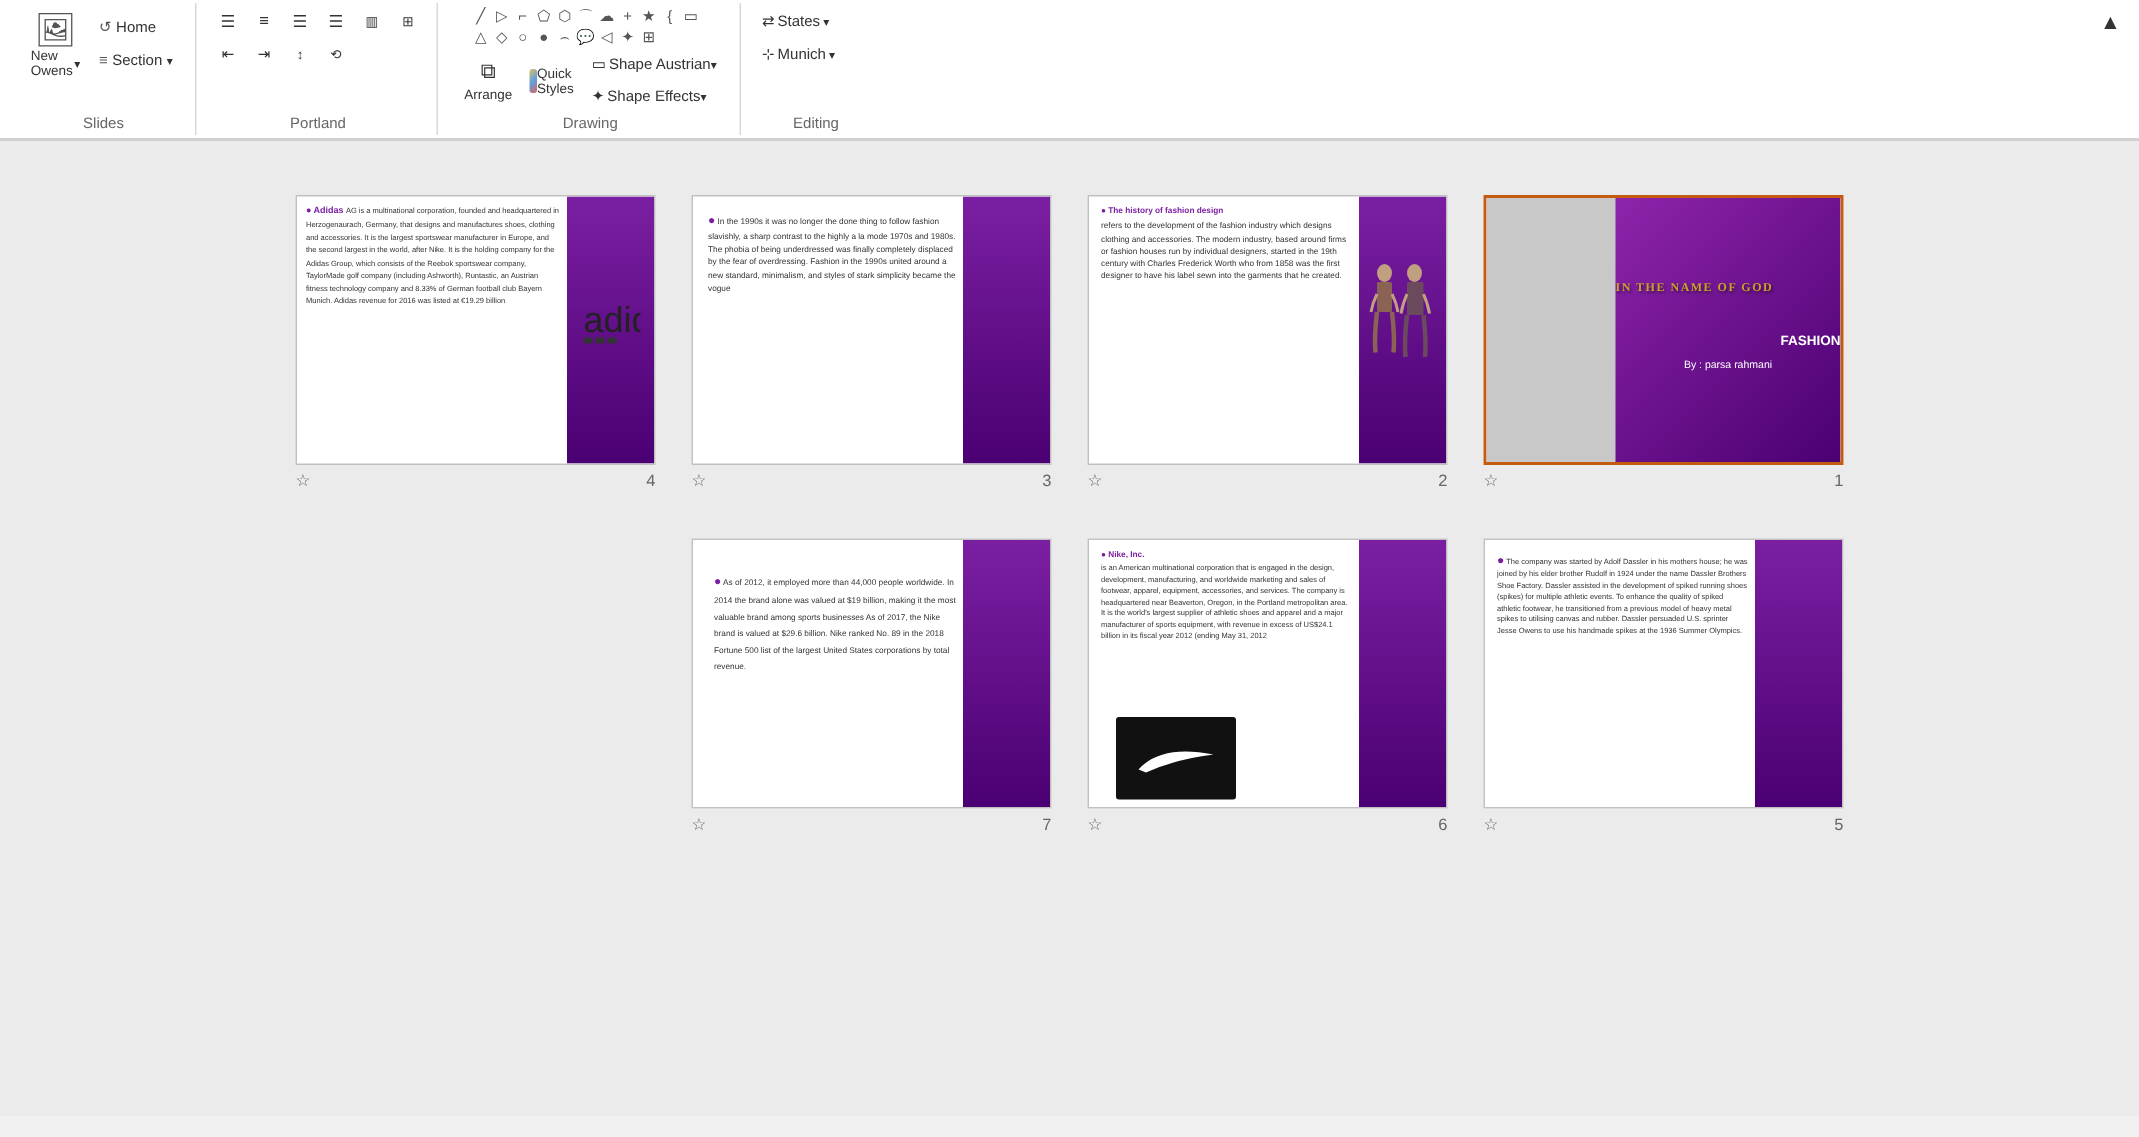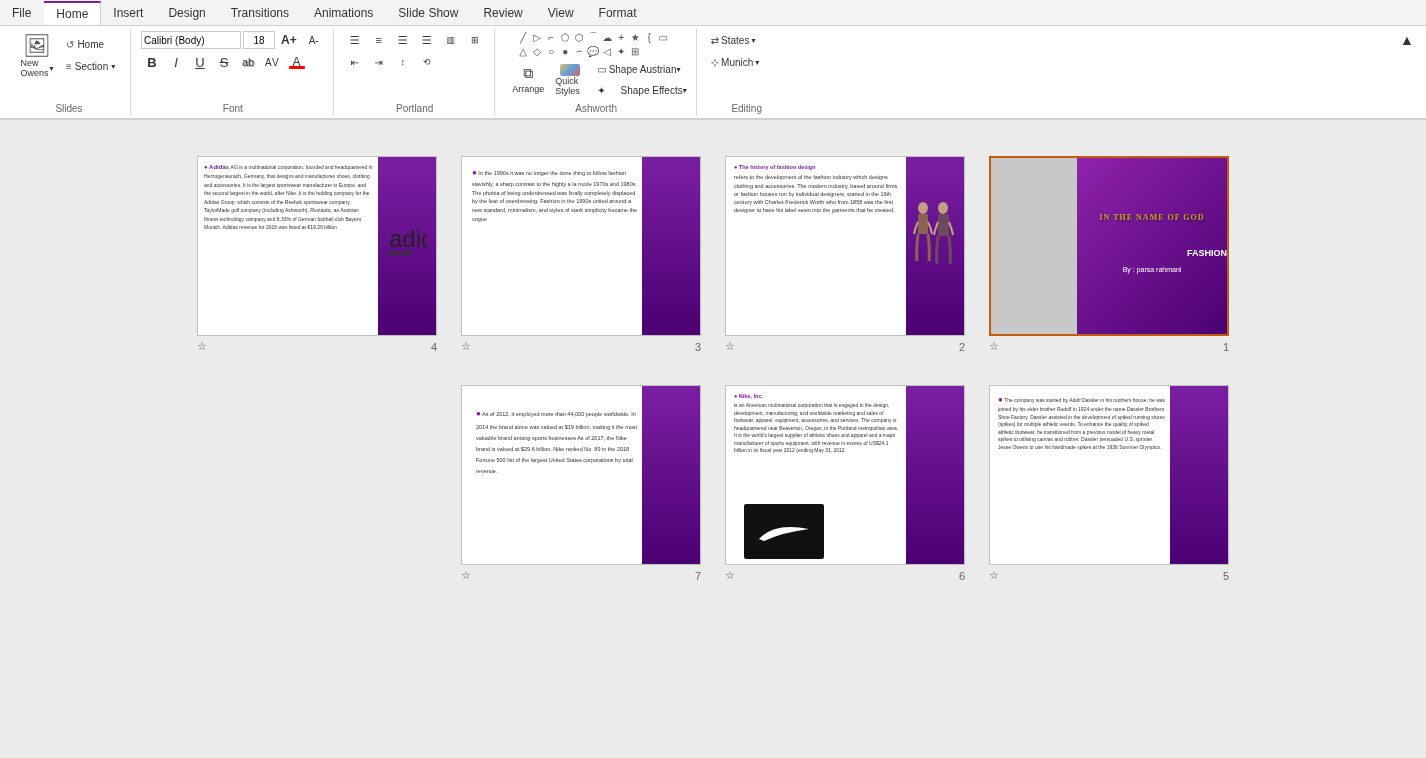--- a/index.html
+++ b/index.html
@@ -25,32 +25,20 @@
     .tab.active { background: white; border-top: 2px solid #7b1fa2; font-weight: 500; border-right: 1px solid #d0d0d0; }
     .shape-btn { width: 14px; height: 14px; display: inline-flex; align-items: center; justify-content: center; font-size: 10px; cursor: pointer; color: #555; }
     .font-row { display: flex; align-items: center; gap: 2px; }
 
     .ribbon-container { background: white; border-bottom: 2px solid #d0d0d0; }
   </style>
 </head>
 <body>
 
 <div class="ribbon-container">
-  <div class="tab-bar">
-    <div class="tab">File</div>
-    <div class="tab active">Home</div>
-    <div class="tab">Insert</div>
-    <div class="tab">Design</div>
-    <div class="tab">Transitions</div>
-    <div class="tab">Animations</div>
-    <div class="tab">Slide Show</div>
-    <div class="tab">Review</div>
-    <div class="tab">View</div>
-    <div class="tab">Format</div>
-  </div>
 
   <div class="ribbon-toolbar">
 
     <div class="ribbon-group">
       <div class="ribbon-group-content" style="align-items:flex-start; gap:4px;">
         <div class="ribbon-btn large" style="flex-direction:column; align-items:center; width:42px;">
           <div style="font-size:22px; line-height:1; color:#555;">🖼</div>
           <div style="font-size:9px; color:#333; margin-top:1px; display:flex; align-items:center; gap:1px;">
             <span>New Owens</span>
             <span style="font-size:8px;">▾</span>
@@ -64,42 +52,20 @@
           <div class="small-btn" style="font-size:10px; width:60px; justify-content:flex-start; gap:3px;">
             <span style="color:#555;">≡</span>
             <span>Section</span>
             <span style="font-size:8px;">▾</span>
           </div>
         </div>
       </div>
       <div class="ribbon-group-label">Slides</div>
     </div>
 
-    <div class="ribbon-group">
-      <div class="ribbon-group-content" style="flex-direction:column; align-items:flex-start; gap:2px;">
-        <div class="font-row">
-          <input type="text" value="Calibri (Body)" style="width: 100px; height: 18px; font-size: 10px; border: 1px solid rgb(204, 204, 204); padding: 0px 2px;">
-          <input type="text" value="18" style="width: 32px; height: 18px; font-size: 10px; border: 1px solid rgb(204, 204, 204); text-align: center;">
-          <div class="small-btn" style="font-size:12px; font-weight:bold;">A+</div>
-          <div class="small-btn" style="font-size:10px;">A-</div>
-        </div>
-        <div class="font-row">
-          <div class="small-btn" style="font-weight:bold; font-size:13px;">B</div>
-          <div class="small-btn" style="font-style:italic; font-size:13px;">I</div>
-          <div class="small-btn" style="text-decoration:underline; font-size:13px;">U</div>
-          <div class="small-btn" style="text-decoration:line-through; font-size:13px;">S</div>
-          <div class="small-btn" style="font-size:11px; text-shadow:1px 1px 1px #999;">ab</div>
-          <div class="small-btn" style="font-size:10px; letter-spacing:1px;">AV</div>
-          <div class="small-btn" style="font-size:12px; position:relative;">
-            A<span style="display:block; height:3px; background:red; position:absolute; bottom:2px; left:2px; right:2px; border-radius:1px;"></span>
-          </div>
-        </div>
-      </div>
-      <div class="ribbon-group-label">Font</div>
-    </div>
 
     <div class="ribbon-group">
       <div class="ribbon-group-content" style="flex-direction:column; align-items:flex-start; gap:2px;">
         <div class="font-row">
           <div class="small-btn">☰</div>
           <div class="small-btn">≡</div>
           <div class="small-btn">☰</div>
           <div class="small-btn">☰</div>
           <div class="small-btn" style="font-size:9px;">▥</div>
           <div class="small-btn" style="font-size:9px;">⊞</div>
@@ -138,39 +104,39 @@
           <div class="shape-btn">💬</div>
           <div class="shape-btn">◁</div>
           <div class="shape-btn">✦</div>
           <div class="shape-btn">⊞</div>
         </div>
         <div style="display:flex; gap:4px; align-items:center;">
           <div class="small-btn" style="font-size:10px; gap:2px; display:flex; flex-direction:column; align-items:center; height:36px; justify-content:center; width:38px;">
             <span style="font-size:14px;">⧉</span>
             <span style="font-size:9px;">Arrange</span>
           </div>
-          <div class="small-btn" style="font-size:10px; display:flex; flex-direction:column; align-items:center; height:36px; justify-content:center; width:38px;">
+          <div class="small-btn" style="font-size:10px; display:flex; flex-direction:row; align-items:center; height:36px; justify-content:center; width:38px;">
             <span style="font-size:14px; background: linear-gradient(135deg,#e0c060,#60a0e0,#e06060); width:20px; height:16px; display:block; border-radius:2px;"></span>
             <span style="font-size:9px;">Quick Styles</span>
           </div>
           <div style="display:flex; flex-direction:column; gap:1px;">
             <div class="small-btn" style="font-size:10px; white-space:nowrap; width:90px; justify-content:flex-start;">
               <span>▭</span>
               <span style="margin-left:2px;">Shape Austrian</span>
               <span style="font-size:8px;">▾</span>
             </div>
             <div class="small-btn" style="font-size:10px; white-space:nowrap; width:90px; justify-content:flex-start;">
               <span>✦</span>
-              <span style="margin-left:15px;">Shape Effects</span>
+              <span style="margin-left:2px;">Shape Effects</span>
               <span style="font-size:8px;">▾</span>
             </div>
           </div>
         </div>
       </div>
-      <div class="ribbon-group-label">Ashworth</div>
+      <div class="ribbon-group-label">Drawing</div>
     </div>
 
     <div class="ribbon-group" style="border-right:none;">
       <div class="ribbon-group-content" style="flex-direction:column; align-items:flex-start; gap:2px;">
         <div class="small-btn" style="font-size:10px; white-space:nowrap; gap:2px; width:80px; justify-content:flex-start;">
           <span>⇄</span>
           <span>States</span>
           <span style="font-size:8px;">▾</span>
         </div>
         <div class="small-btn" style="font-size:10px; white-space:nowrap; gap:2px; width:80px; justify-content:flex-start;">
@@ -273,21 +239,21 @@
         </div>
       </div>
 
       <div class="slide-container">
         <div class="slide-wrapper selected" style="width:240px; height:180px; position:relative; overflow:hidden;">
 
           <div style="position:absolute; left:0; top:0; width:90px; height:100%; background:#c8c8c8;"></div>
 
           <div style="position:absolute; right:0; top:0; width:150px; height:100%; background:linear-gradient(135deg, #8e24aa, #4a0072);"></div>
 
-          <div style="position:absolute; right:0; width:150px; top:55px; text-align:center; z-index:2;">
+          <div style="position:absolute; right:0; width:150px; top:55px; text-align:left; z-index:2;">
             <div style="font-size:8px; color:#c9a227; font-weight:bold; letter-spacing:1px; font-family:serif; text-shadow:1px 1px 2px rgba(0,0,0,0.5);">IN THE NAME OF GOD</div>
           </div>
           <div style="position:absolute; right:0; width:150px; top:90px; text-align:right; z-index:2;">
             <div style="font-size:9px; color:white; font-weight:bold;">FASHION</div>
           </div>
           <div style="position:absolute; right:0; width:150px; top:108px; text-align:center; z-index:2;">
             <div style="font-size:7px; color:white;">By : parsa rahmani</div>
           </div>
         </div>
         <div class="slide-number" style="width:240px;">

